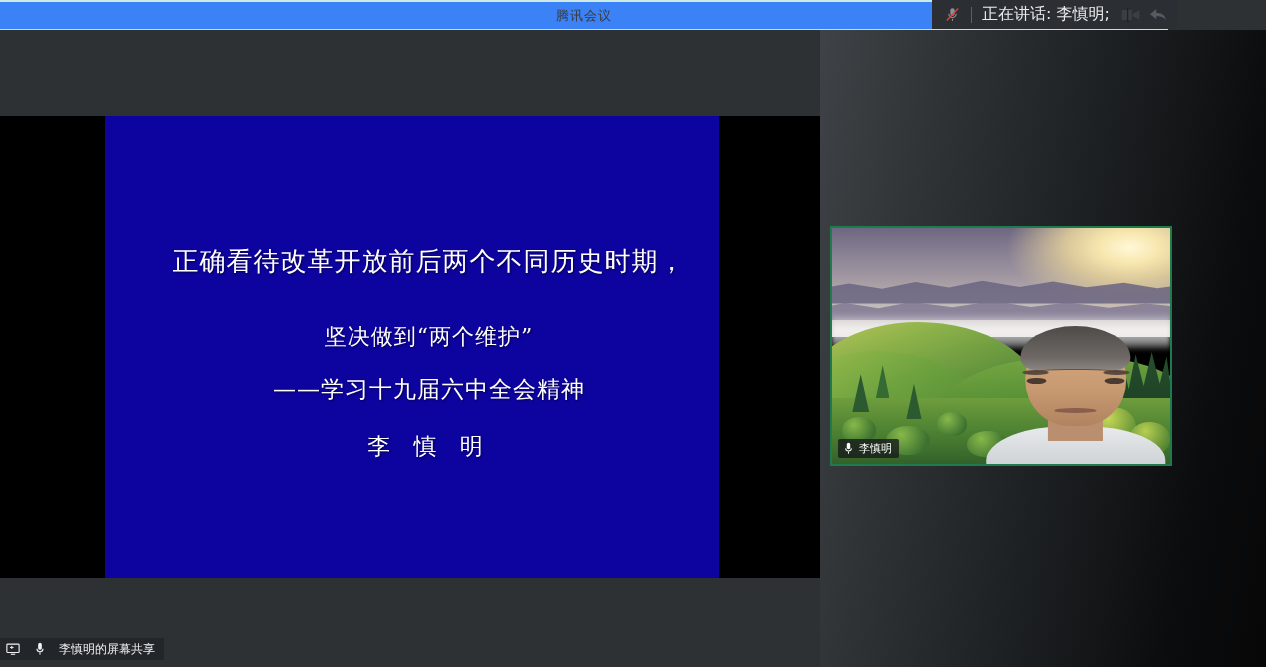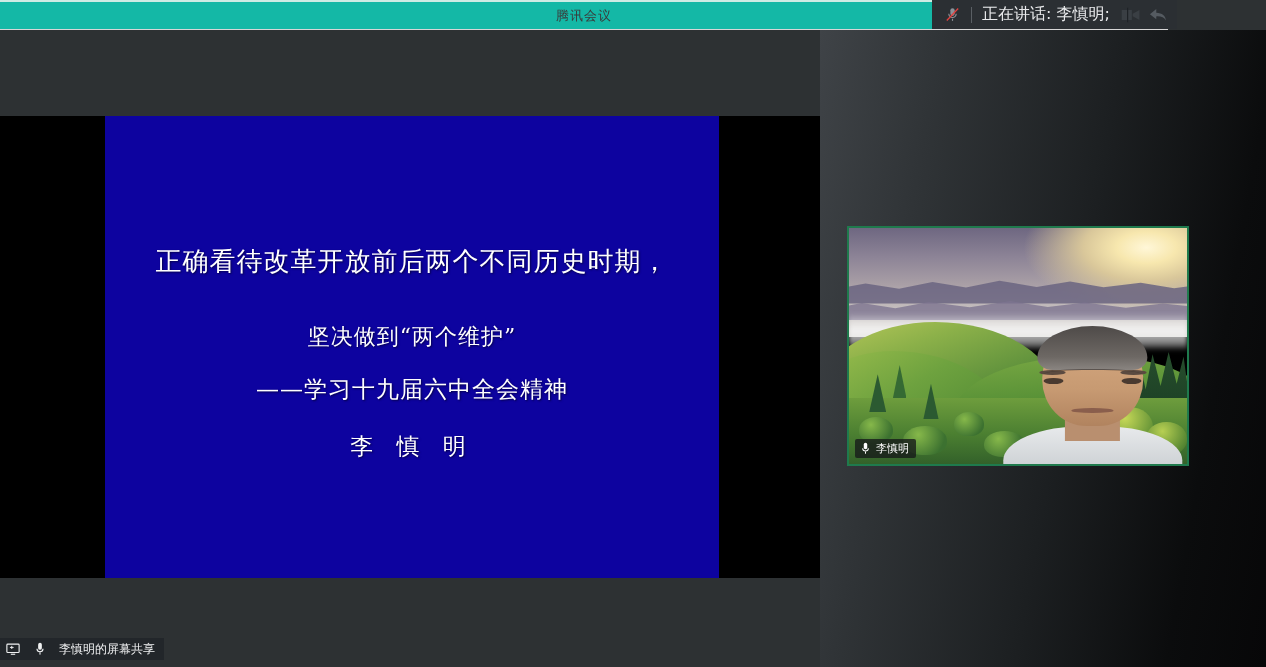--- a/index.html
+++ b/index.html
@@ -12,21 +12,21 @@
   #app {
     position:relative;
     width:1266px; height:667px;
     background:#2d3133;
   }
 
   
   .titlebar {
     position:absolute; left:0; top:0;
     width:1168px; height:30px;
-    background:#14b8a6;
+    background:#3b82f6;
     border-top:2px solid #cdebe4;
     border-bottom:1px solid #d7d7d7;
     display:flex; align-items:center; justify-content:center;
   }
   .titlebar-title {
     font-size:13px; color:#3a3a3a; letter-spacing:1px;
     font-family:"DejaVu Sans","Liberation Sans",sans-serif;
   }
   .winctrls {
     position:absolute; right:0; top:0;
@@ -83,21 +83,21 @@
     width:820px; height:462px;
     background:#000000;
   }
   .slide {
     position:absolute; left:105px; top:86px;
     width:614px; height:462px;
     background:#0d039f;
     overflow:hidden;
   }
   .slide-inner {
-    position:absolute; left:0; top:0; width:100%; height:100%;
+    position:absolute; left:17px; top:0; width:100%; height:100%;
     display:flex; flex-direction:column; align-items:center;
     padding-top:128px;
     font-family:"DejaVu Serif","Liberation Serif",serif;
     color:#ffffff;
   }
   .slide-l1 {
     font-size:26px; line-height:1.35; letter-spacing:1px;
     text-shadow:1px 1px 2px rgba(0,0,0,.55);
   }
   .slide-l2 {
@@ -127,21 +127,21 @@
   }
   .chip-icn { width:15px; height:15px; display:flex; align-items:center; justify-content:center; }
 
   
   .video-panel {
     position:absolute; left:820px; top:0;
     width:446px; height:637px;
     background:linear-gradient(100deg,#3f4347 0%,#303437 22%,#1c1f21 55%,#0b0c0d 82%,#070708 100%);
   }
   .video-tile {
-    position:absolute; left:27px; top:196px;
+    position:absolute; left:10px; top:196px;
     width:342px; height:240px;
     border:2px solid #1f7a4d;
     background:#000;
     overflow:hidden;
   }
   .vt-scene { position:absolute; inset:0; overflow:hidden; }
 
   
   .sky {
     position:absolute; left:0; top:0; width:100%; height:46%;

